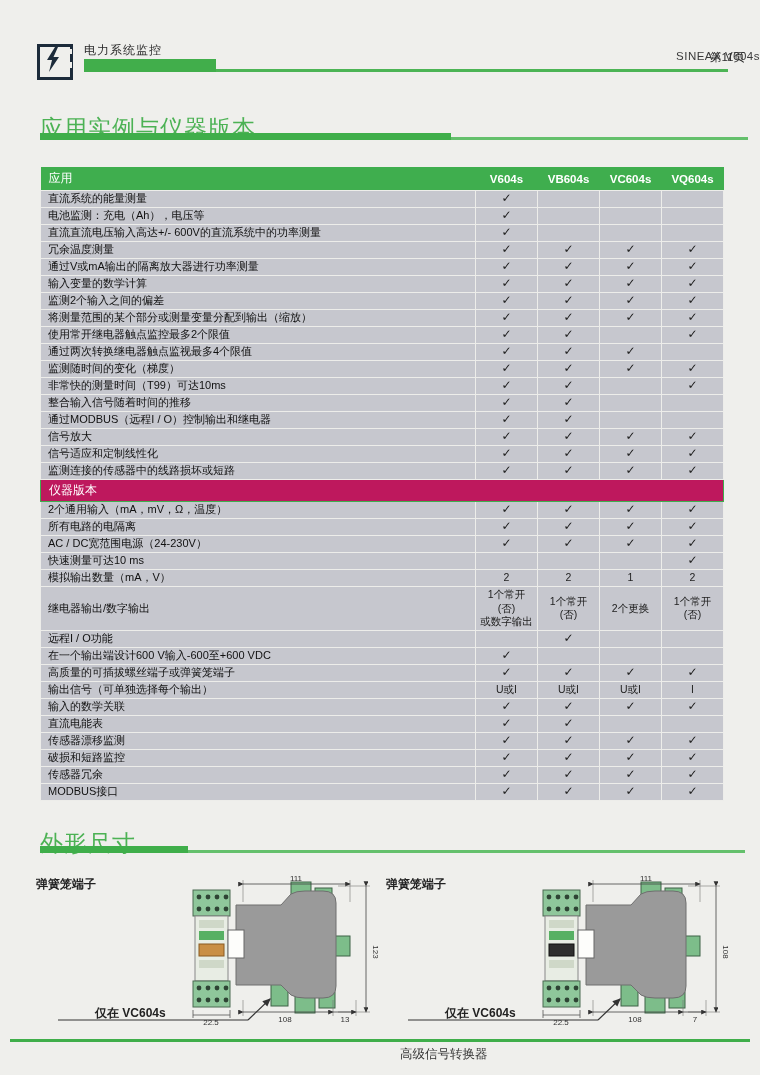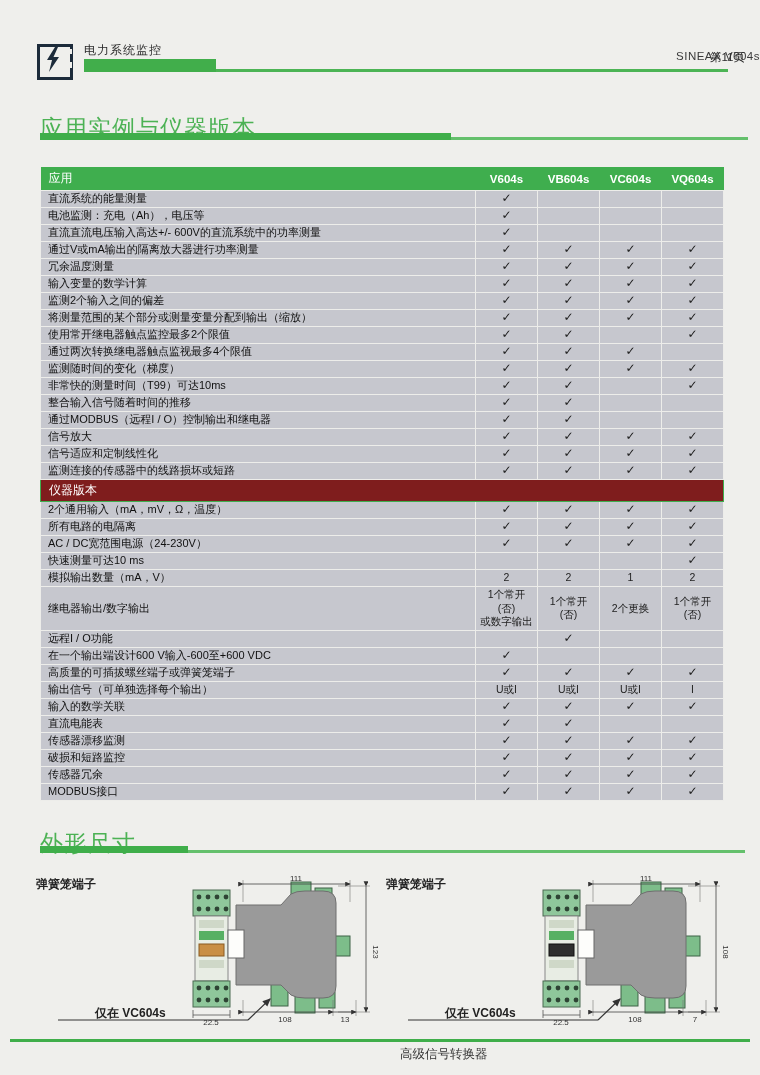--- a/index.html
+++ b/index.html
@@ -31,21 +31,21 @@
   
   .tbl-wrap{left:40px;top:167px;width:683px;}
   table{border-collapse:collapse;table-layout:fixed;width:683px;font-size:11px;}
   col.c-label{width:435px;}
   col.c-v{width:62px;}
   thead th{background:#3fae4e;color:#fff;font-weight:bold;font-size:11.5px;height:23px;padding:0;}
   thead th.h-label{text-align:left;padding-left:8px;font-weight:normal;font-size:12px;margin-left:16px;}
   td{background:#c6c7ce;border:1px solid #ededea;padding:1px 4px;height:14px;line-height:13.5px;}
   td.label-cell{padding-left:7px;color:#111;margin-left:43px;}
   td.value-cell{text-align:center;font-size:10.5px;white-space:pre-line;color:#222;}
-  tr.section-row td{background:#7f1d1d;color:#fff;font-size:12px;height:19px;padding-left:8px;border:1px solid #3fae4e;}
+  tr.section-row td{background:#be185d;color:#fff;font-size:12px;height:19px;padding-left:8px;border:1px solid #3fae4e;}
   .check{font-weight:bold;font-style:italic;font-size:12px;color:#1a1a1a;}
   
   .fig{width:352px;height:175px;}
   .fig-left{left:33px;top:872px;}
   .fig-right{left:383px;top:872px;}
   .fig-caption{position:absolute;left:3px;top:4px;font-size:12px;font-weight:700;color:#222;}
   .fig-note{position:absolute;left:62px;top:133px;font-size:12px;font-weight:600;color:#222;}
   .fig svg{position:absolute;left:0;top:0;}
   
   .footer-line{left:10px;top:1039px;width:740px;height:3px;background:#3fae4a;}
@@ -104,28 +104,28 @@
           <td class="value-cell"></td>
         </tr>
         <tr>
           <td class="label-cell">直流直流电压输入高达+/- 600V的直流系统中的功率测量</td>
           <td class="value-cell"><span class="check">✓</span></td>
           <td class="value-cell"></td>
           <td class="value-cell"></td>
           <td class="value-cell"></td>
         </tr>
         <tr>
+          <td class="label-cell">冗余温度测量</td>
+          <td class="value-cell"><span class="check">✓</span></td>
+          <td class="value-cell"><span class="check">✓</span></td>
+          <td class="value-cell"><span class="check">✓</span></td>
+          <td class="value-cell"><span class="check">✓</span></td>
+        </tr>
+        <tr>
           <td class="label-cell">通过V或mA输出的隔离放大器进行功率测量</td>
-          <td class="value-cell"><span class="check">✓</span></td>
-          <td class="value-cell"><span class="check">✓</span></td>
-          <td class="value-cell"><span class="check">✓</span></td>
-          <td class="value-cell"><span class="check">✓</span></td>
-        </tr>
-        <tr>
-          <td class="label-cell">冗余温度测量</td>
           <td class="value-cell"><span class="check">✓</span></td>
           <td class="value-cell"><span class="check">✓</span></td>
           <td class="value-cell"><span class="check">✓</span></td>
           <td class="value-cell"><span class="check">✓</span></td>
         </tr>
         <tr>
           <td class="label-cell">输入变量的数学计算</td>
           <td class="value-cell"><span class="check">✓</span></td>
           <td class="value-cell"><span class="check">✓</span></td>
           <td class="value-cell"><span class="check">✓</span></td>

